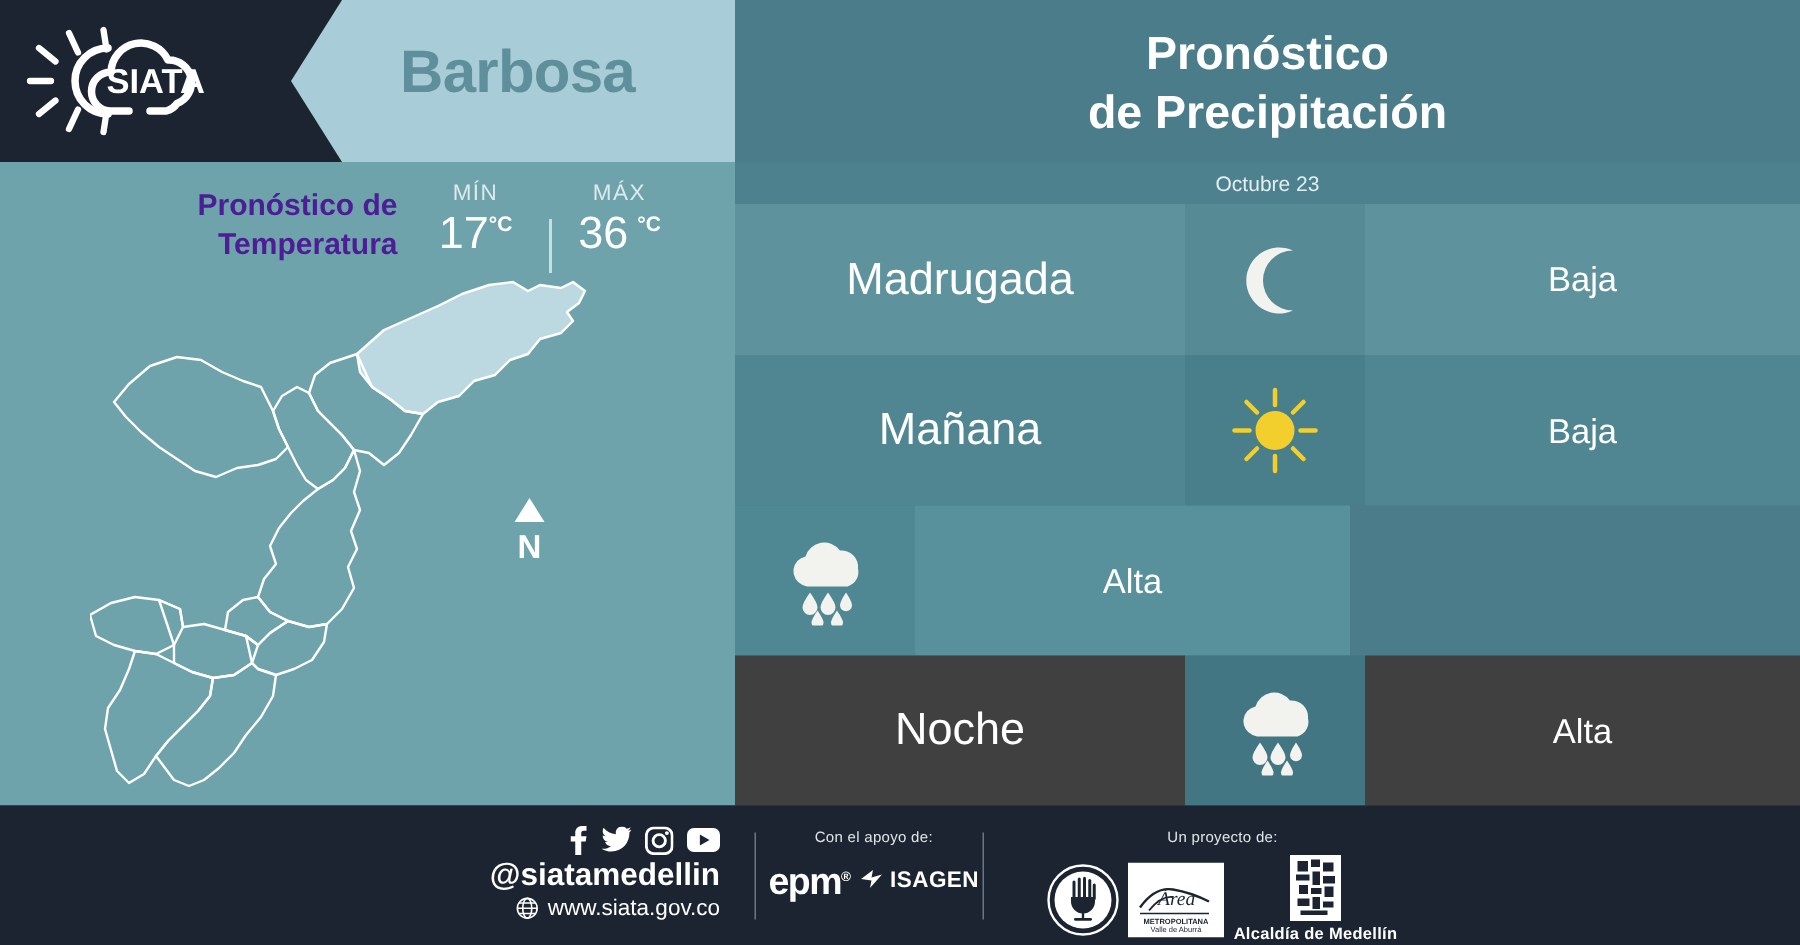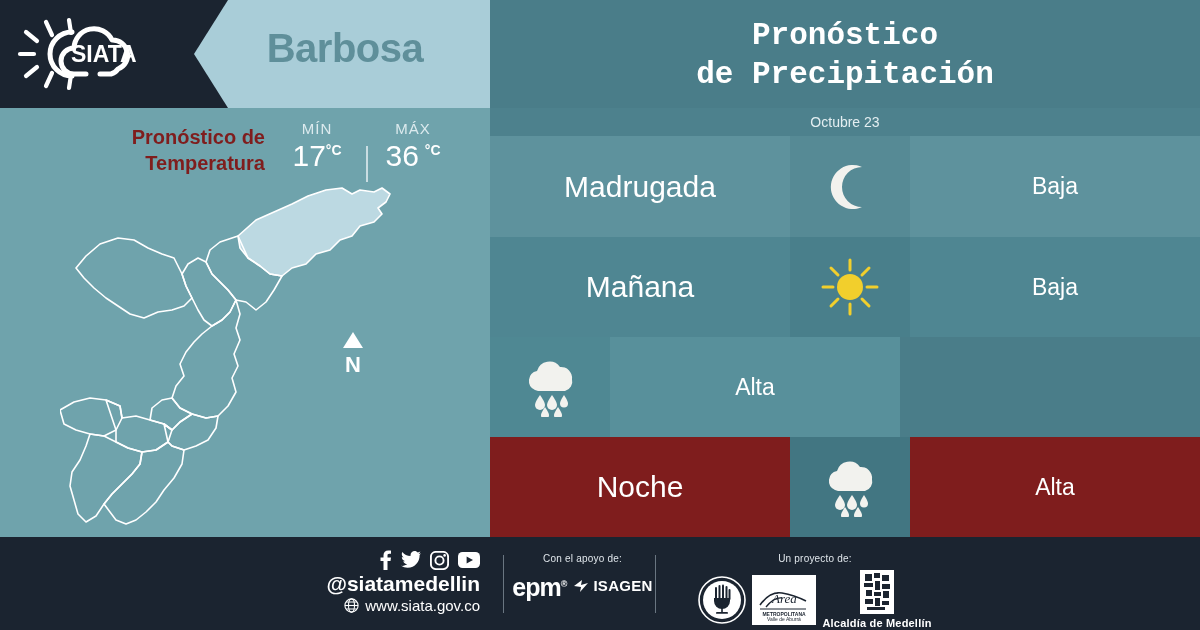--- a/index.html
+++ b/index.html
@@ -46,41 +46,41 @@
   }
 
   .left-body {
     position:absolute; left:0; top:108px; width:490px; height:429px;
     background:#6fa3ac;
   }
   .temp-block { position:absolute; left:60px; top:12px; width:420px; height:70px; }
   .temp-title {
     position:absolute; left:0; top:4px; width:205px;
     text-align:right;
-    font-size:20px; font-weight:bold; color:#7f1d1d; line-height:26px;
+    font-size:20px; font-weight:bold; color:#4c1d95; line-height:26px;
   }
   .temp-vals { position:absolute; left:218px; top:0px; width:200px; height:66px; }
   .tv-col { position:absolute; top:0; width:78px; text-align:center; }
   .tv-min { left:0px; }
   .tv-max { left:96px; }
   .tv-label { font-size:15px; color:#dceaee; letter-spacing:1px; }
   .tv-value { font-size:30px; color:#ffffff; margin-top:2px; white-space:nowrap; }
   .tv-value .unit { font-size:14px; vertical-align:super; font-weight:bold; }
   .tv-value .unit-sp { font-size:14px; vertical-align:super; font-weight:bold; margin-left:6px; }
   .tv-divider {
     position:absolute; left:88px; top:26px; width:2px; height:36px;
     background:#c9dde2;
   }
 
   .map-wrap { position:absolute; left:60px; top:70px; width:400px; height:350px; }
   .north-arrow { position:absolute; left:278px; top:152px; width:30px; height:46px; }
 
   
   .right-col { position:absolute; left:490px; top:0; width:710px; height:537px; background:#4a7d89; }
-  .right-header { position:absolute; left:0; top:0; width:678px; height:108px; background:#4a7d89;font-family:Liberation Mono, monospace; }
+  .right-header { position:absolute; left:0; top:0; width:678px; height:108px; background:#4a7d89; }
   .precip-title {
     position:absolute; left:0; top:16px; width:710px; text-align:center;
     font-size:31px; font-weight:bold; color:#ffffff; line-height:39px;
   }
   .precip-date {
     position:absolute; left:0; top:108px; width:710px; height:28px;
     text-align:center; font-size:14px; color:#e3eef1; line-height:28px;
     background:#4d818d;
   }
 
@@ -90,21 +90,21 @@
   .fc-period { width:300px; display:flex; align-items:center; justify-content:center; }
   .fc-icon   { width:120px; display:flex; align-items:center; justify-content:center; }
   .fc-level  { width:290px; display:flex; align-items:center; justify-content:center; }
 
   .frow.r1 .fc-period, .frow.r1 .fc-level { background:#5e929d; }
   .frow.r1 .fc-icon { background:#568a95; }
   .frow.r2 .fc-period, .frow.r2 .fc-level { background:#4f8692; }
   .frow.r2 .fc-icon { background:#497f8b; }
   .frow.r3 .fc-period, .frow.r3 .fc-level { background:#58909b; }
   .frow.r3 .fc-icon { background:#4f8893; }
-  .frow.r4 .fc-period, .frow.r4 .fc-level { background:#7f1d1d; }
+  .frow.r4 .fc-period, .frow.r4 .fc-level { background:#404040; }
   .frow.r4 .fc-icon { background:#427682; }
 
   .period-text { font-size:30px; color:#ffffff; }
   .level-text  { font-size:23px; color:#ffffff; }
 
   
   .footer { position:absolute; left:0; top:537px; width:1200px; height:93px; background:#1b2430; }
   .social-block { position:absolute; left:250px; top:12px; width:230px; text-align:right; }
   .social-icons { display:flex; gap:9px; justify-content:flex-end; align-items:center; height:22px; }
   .handle { font-size:21px; font-weight:bold; color:#ffffff; margin-top:1px; line-height:24px; }

